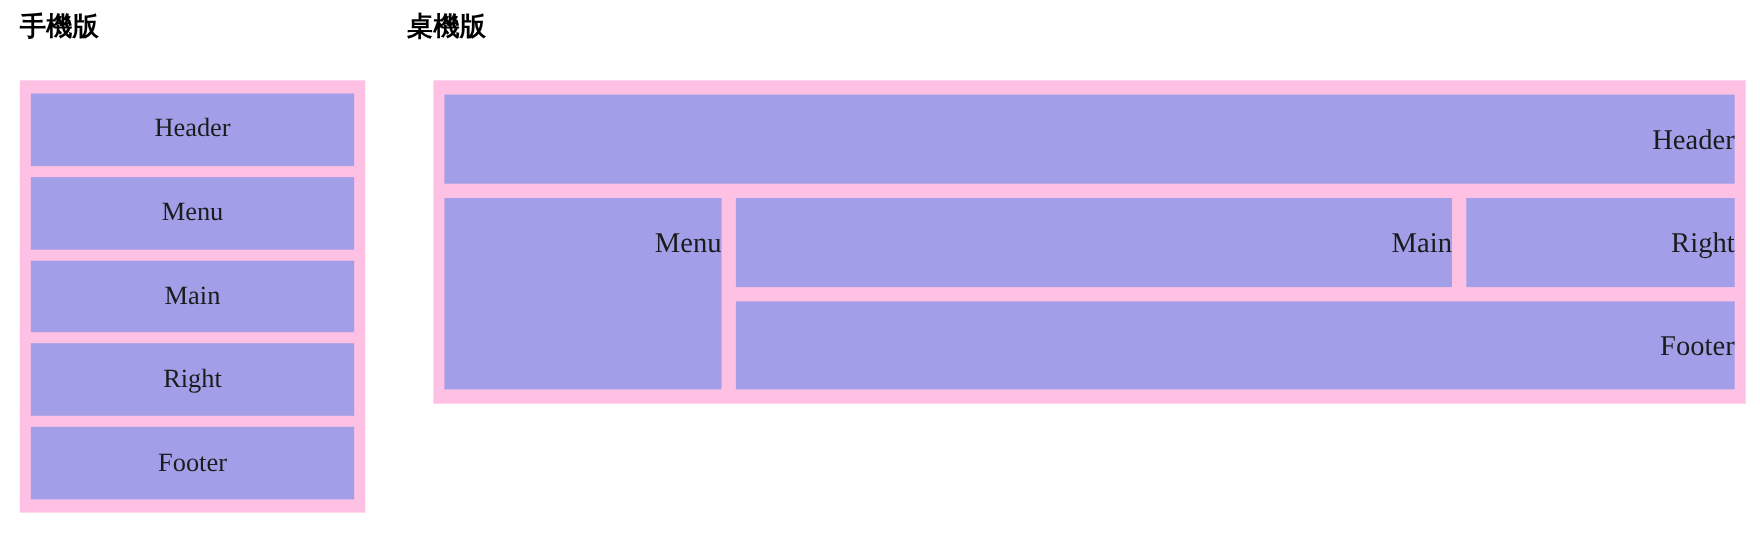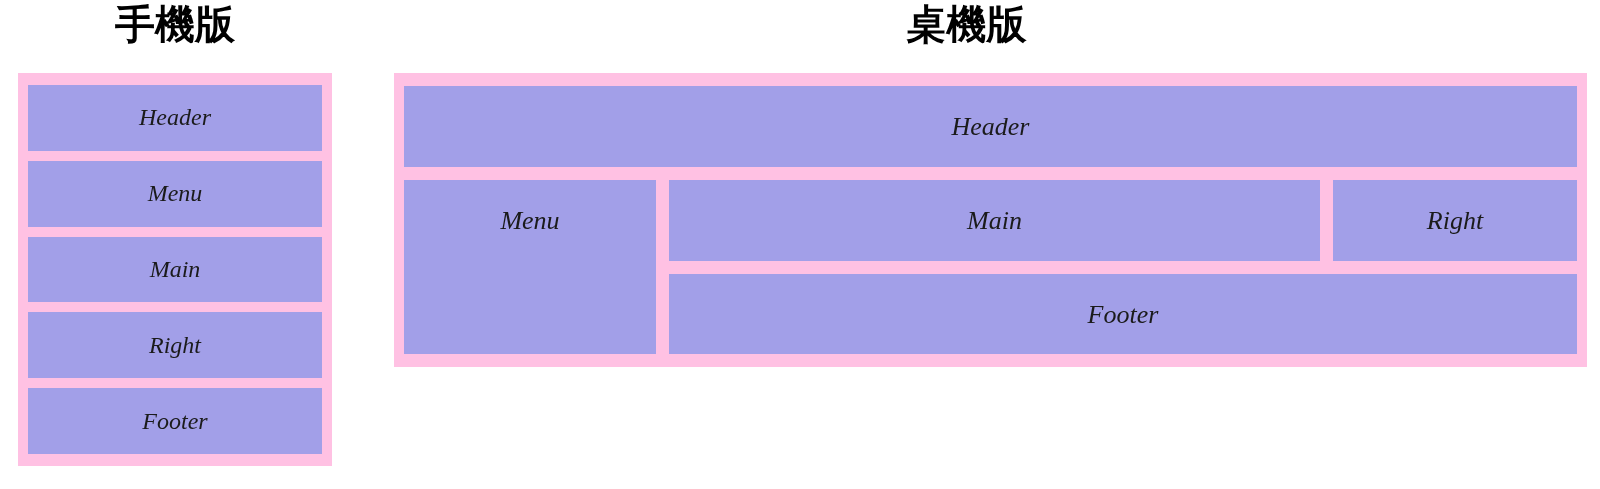--- a/index.html
+++ b/index.html
@@ -14,36 +14,35 @@
     position: relative;
     width: 1600px;
     height: 489px;
     overflow: hidden;
     font-family: "Liberation Sans", sans-serif;
   }
 
   .section-title {
     position: absolute;
     top: 4px;
-    font-size: 40px;
+    font-size: 24px;
     line-height: 40px;
     font-weight: bold;
-    text-align: center;
+    text-align: left;
     color: var(--title-color);
     font-family: "DejaVu Sans", "Liberation Sans", sans-serif;
   }
   .mobile-title  { left: 18px;  width: 314px; }
   .desktop-title { left: 370px; width: 1193px; }
 
   .layout-box {
     background: var(--purple);
     color: var(--label-color);
     font-family: "Liberation Serif", "DejaVu Serif", serif;
-    text-align: center;
-    font-style: italic;
+    text-align: right;
   }
 
   
   .mobile-container {
     position: absolute;
     left: 18px; top: 73px;
     width: 314px; height: 393px;
     background: var(--pink);
     padding: 12px 10px;
     display: flex;

